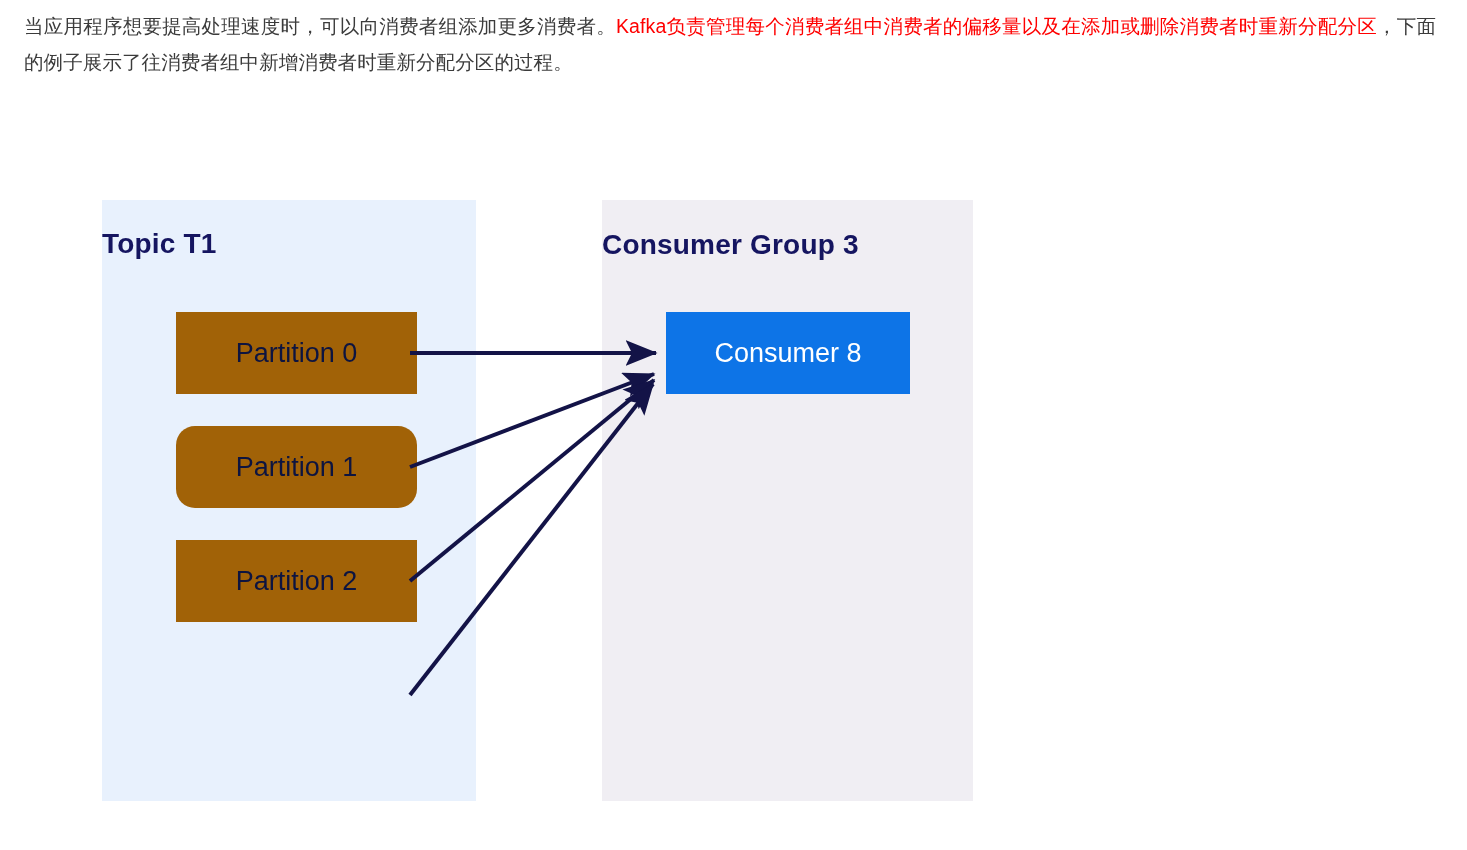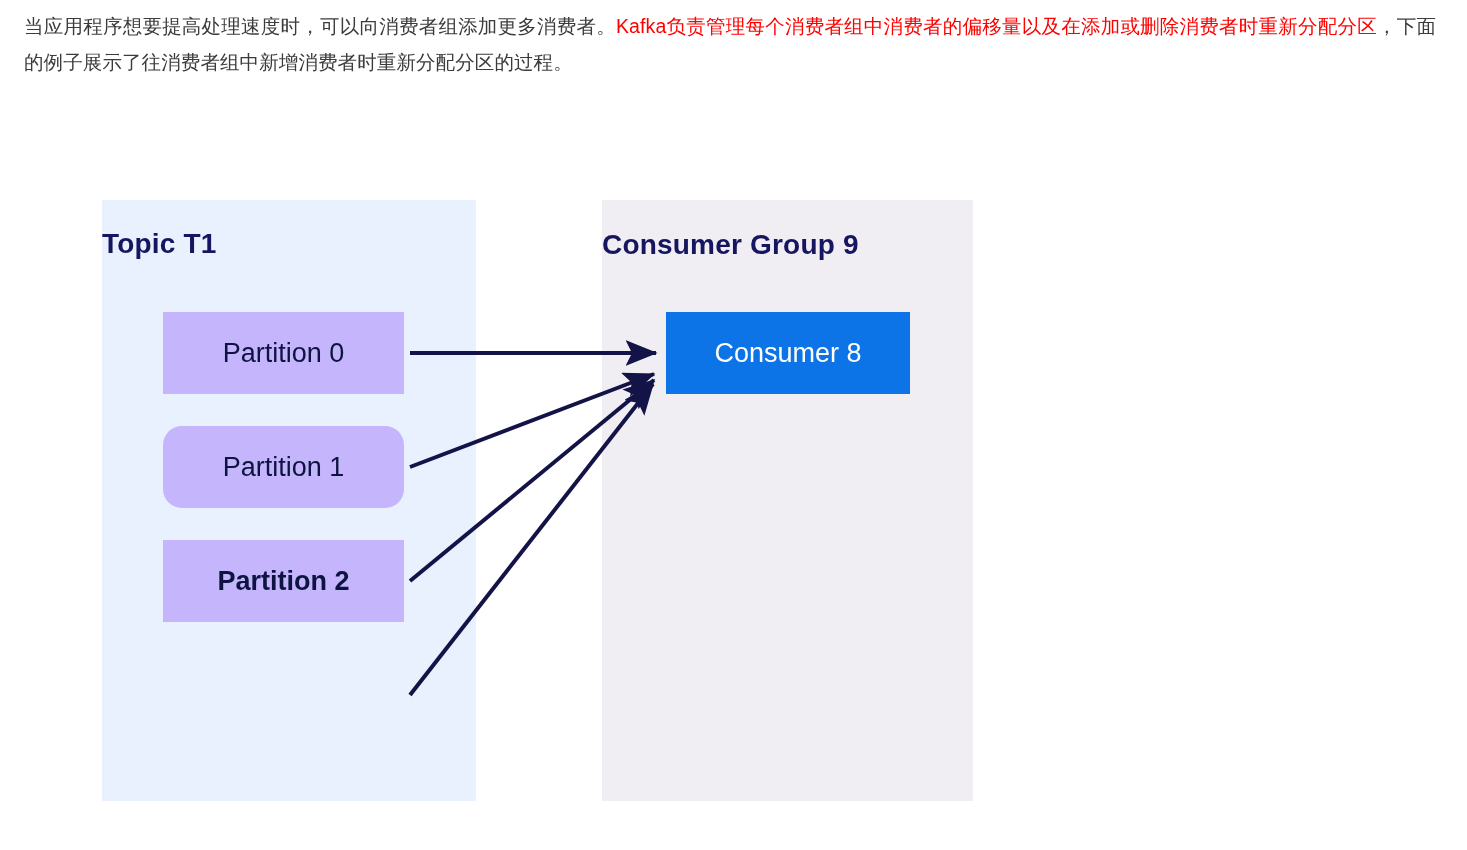--- a/index.html
+++ b/index.html
@@ -75,34 +75,34 @@
     font-weight: bold;
     color: #151560;
     letter-spacing: 0.2px;
   }
   .panel-group .panel-title {
     top: 29px;
   }
 
   .pbox {
     position: absolute;
-    left: 61px;
+    left: 74px;
     width: 241px;
     height: 82px;
-    background: #c4b5fd;
+    background: #a16207;
     color: #0d1440;
     font-size: 27px;
     display: flex;
     align-items: center;
     justify-content: center;
     box-sizing: border-box;
   }
   .pbox.p0 { top: 112px; }
   .pbox.p1 { top: 226px; border-radius: 19px; }
-  .pbox.p2 { top: 340px; font-weight: bold; }
+  .pbox.p2 { top: 340px; }
   .pbox.p3 { top: 454px; }
 
   .cbox {
     position: absolute;
     left: 64px;
     top: 112px;
     width: 244px;
     height: 82px;
     background: #0d74e7;
     color: #ffffff;
@@ -137,21 +137,21 @@
 
   <div class="panel panel-topic">
     <div class="panel-title">Topic T1</div>
 
     <div class="pbox p0">Partition 0</div>
     <div class="pbox p1">Partition 1</div>
     <div class="pbox p2">Partition 2</div>
   </div>
 
   <div class="panel panel-group">
-    <div class="panel-title">Consumer Group 9</div>
+    <div class="panel-title">Consumer Group 3</div>
 
     <div class="cbox">Consumer 8</div>
   </div>
 
   <svg class="arrow-layer" viewBox="0 0 1467 850">
     <defs>
       <marker id="ah" markerWidth="9" markerHeight="9" refX="7.6" refY="3.2" orient="auto" markerUnits="strokeWidth">
         <path d="M0,0 L8,3.2 L0,6.4 L1.6,3.2 z" fill="#131347"></path>
       </marker>
     </defs>

